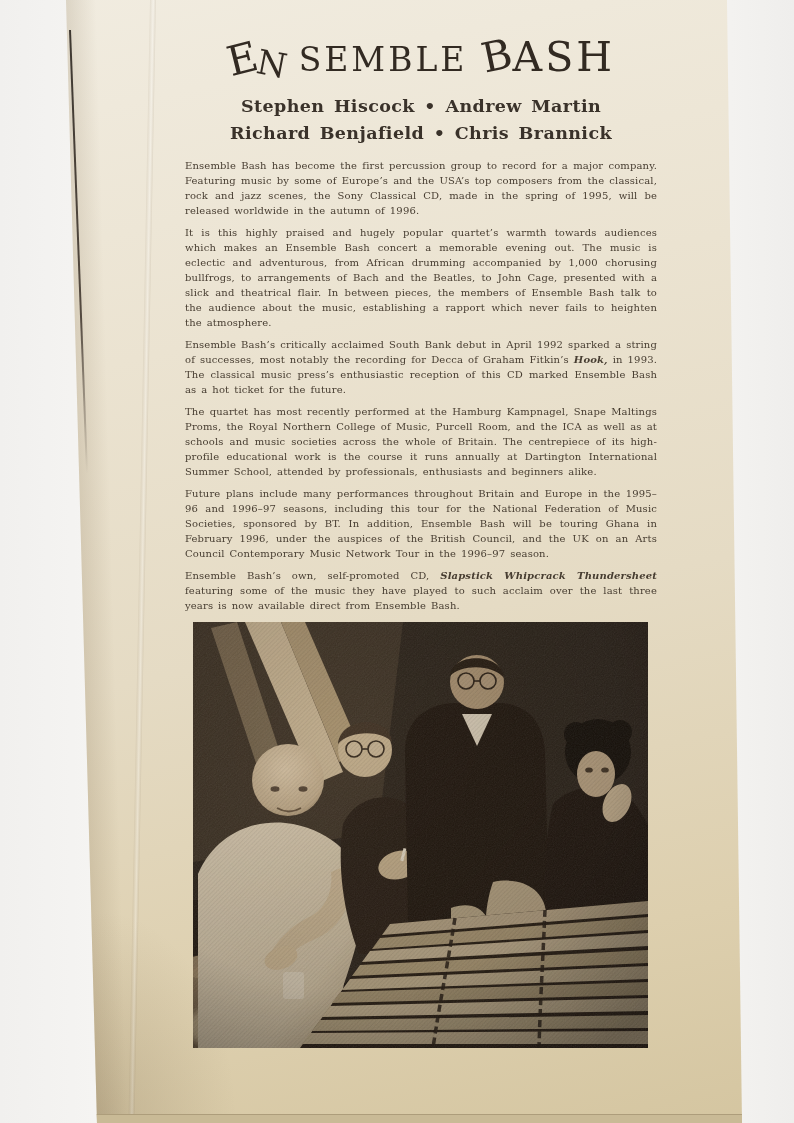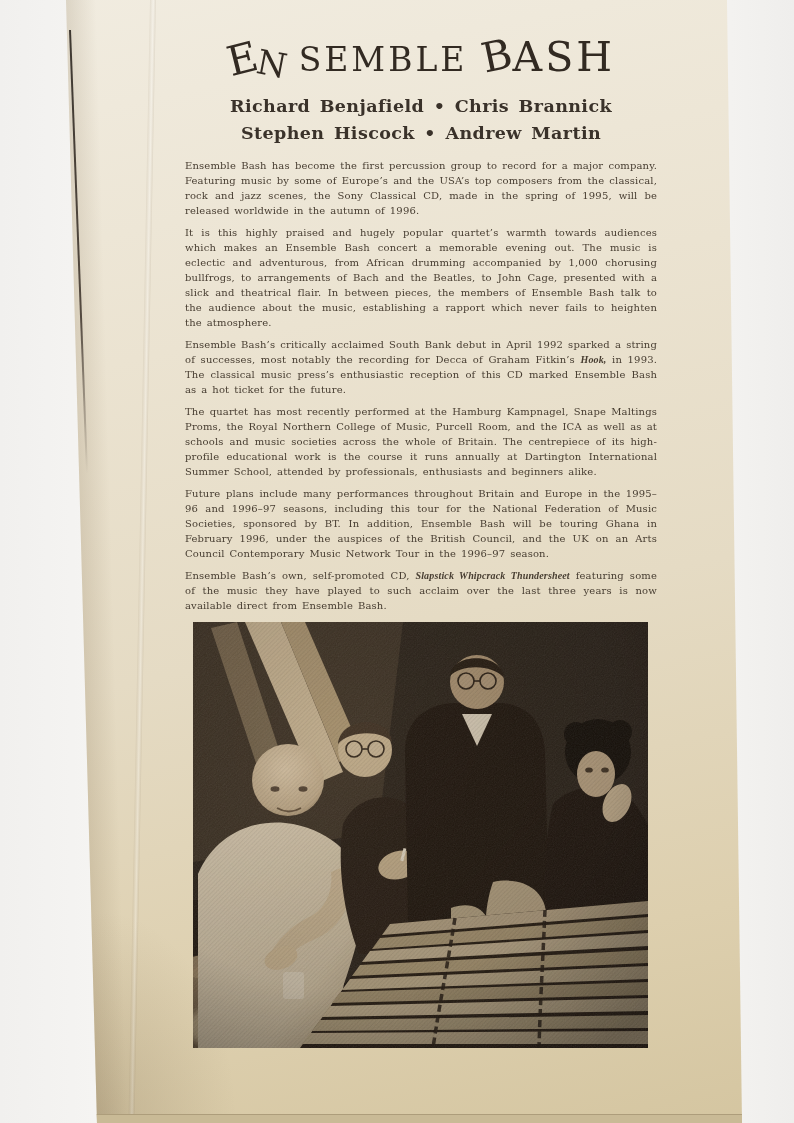--- a/index.html
+++ b/index.html
@@ -53,43 +53,43 @@
   .tl-rest{font-size:41px;letter-spacing:3px;}
   .names{margin-top:7px;text-align:center;font-weight:700;font-size:17.5px;
          line-height:27px;color:#3a322a;letter-spacing:.4px;word-spacing:3px;}
   .article{margin-top:11px;}
   .article p{
     margin:0 0 7px 0;text-align:justify;
     font-size:10px;line-height:15px;letter-spacing:.15px;word-spacing:1.6px;
     color:#473d31;
   }
   .article p:last-child{margin-bottom:0;}
-  .article em{font-style:italic;font-weight:700;font-family:Liberation Serif, serif;}
+  .article em{font-style:italic;font-weight:700;}
   
   .photo{position:absolute;left:193px;top:622px;width:455px;height:426px;margin:0;padding:0;}
   .photo svg{display:block;}
 </style>
 </head>
 <body>
 
 <div class="scene">
 
   <div class="page">
     <div class="page-left-shade"></div>
     <div class="page-crease"></div>
     <div class="page-fold-shadow"></div>
 
     <div class="content">
       <h1 class="title">
         <span class="tl-E">E</span><span class="tl-N">N</span><span class="tl-mid">SEMBLE</span><span class="tl-B">B</span><span class="tl-rest">ASH</span>
       </h1>
 
       <div class="names">
+        <div>Stephen Hiscock • Andrew Martin</div>
         <div>Richard Benjafield • Chris Brannick</div>
-        <div>Stephen Hiscock • Andrew Martin</div>
       </div>
 
       <div class="article">
         <p><span>Ensemble Bash has become the first percussion group to record for a major company. Featuring music by some of Europe’s and the USA’s top composers from the classical, rock and jazz scenes, the Sony Classical CD, made in the spring of 1995, will be released worldwide in the autumn of 1996.</span></p>
         <p><span>It is this highly praised and hugely popular quartet’s warmth towards audiences which makes an Ensemble Bash concert a memorable evening out. The music is eclectic and adventurous, from African drumming accompanied by 1,000 chorusing bullfrogs, to arrangements of Bach and the Beatles, to John Cage, presented with a slick and theatrical flair. In between pieces, the members of Ensemble Bash talk to the audience about the music, establishing a rapport which never fails to heighten the atmosphere.</span></p>
         <p><span>Ensemble Bash’s critically acclaimed South Bank debut in April 1992 sparked a string of successes, most notably the recording for Decca of Graham Fitkin’s </span><em>Hook,</em><span> in 1993. The classical music press’s enthusiastic reception of this CD marked Ensemble Bash as a hot ticket for the future.</span></p>
         <p><span>The quartet has most recently performed at the Hamburg Kampnagel, Snape Maltings Proms, the Royal Northern College of Music, Purcell Room, and the ICA as well as at schools and music societies across the whole of Britain. The centrepiece of its high-profile educational work is the course it runs annually at Dartington International Summer School, attended by professionals, enthusiasts and beginners alike.</span></p>
         <p><span>Future plans include many performances throughout Britain and Europe in the 1995–96 and 1996–97 seasons, including this tour for the National Federation of Music Societies, sponsored by BT. In addition, Ensemble Bash will be touring Ghana in February 1996, under the auspices of the British Council, and the UK on an Arts Council Contemporary Music Network Tour in the 1996–97 season.</span></p>
         <p><span>Ensemble Bash’s own, self-promoted CD, </span><em>Slapstick Whipcrack Thundersheet</em><span> featuring some of the music they have played to such acclaim over the last three years is now available direct from Ensemble Bash.</span></p>
       </div>

